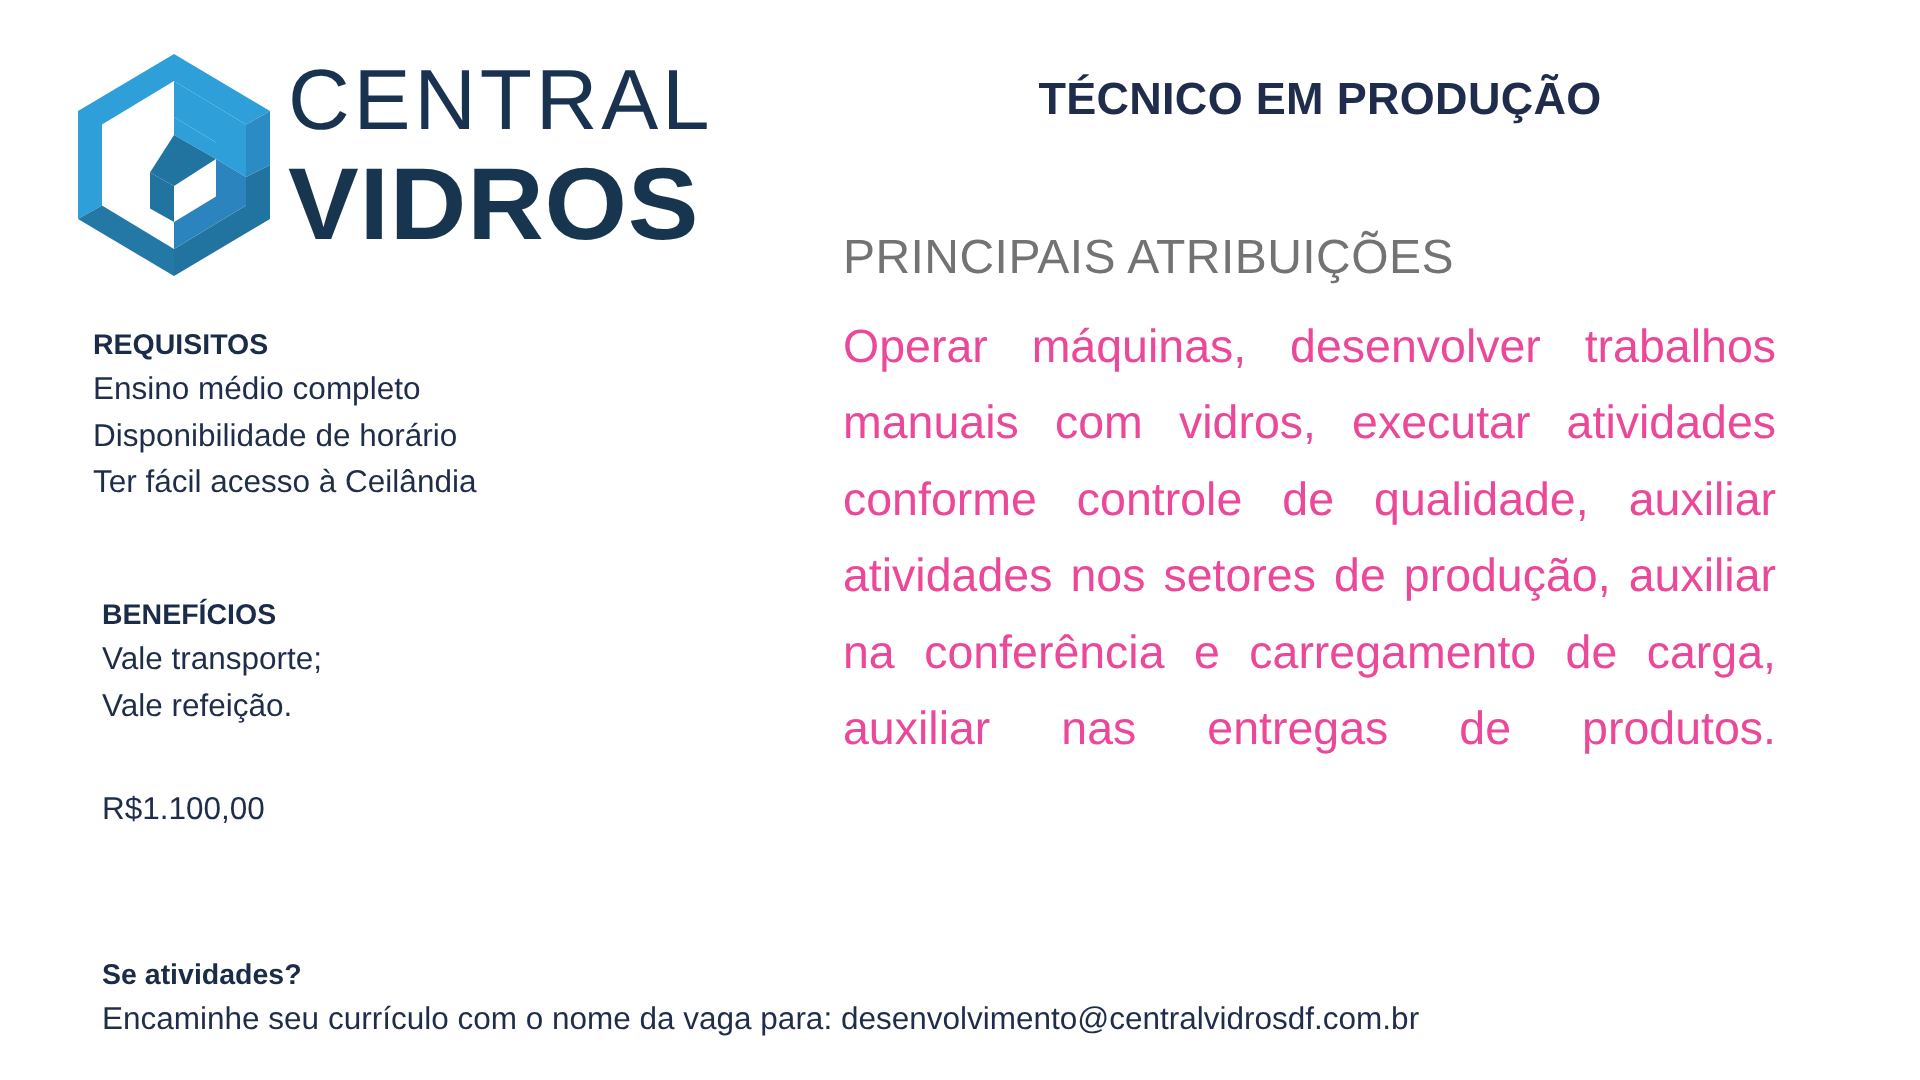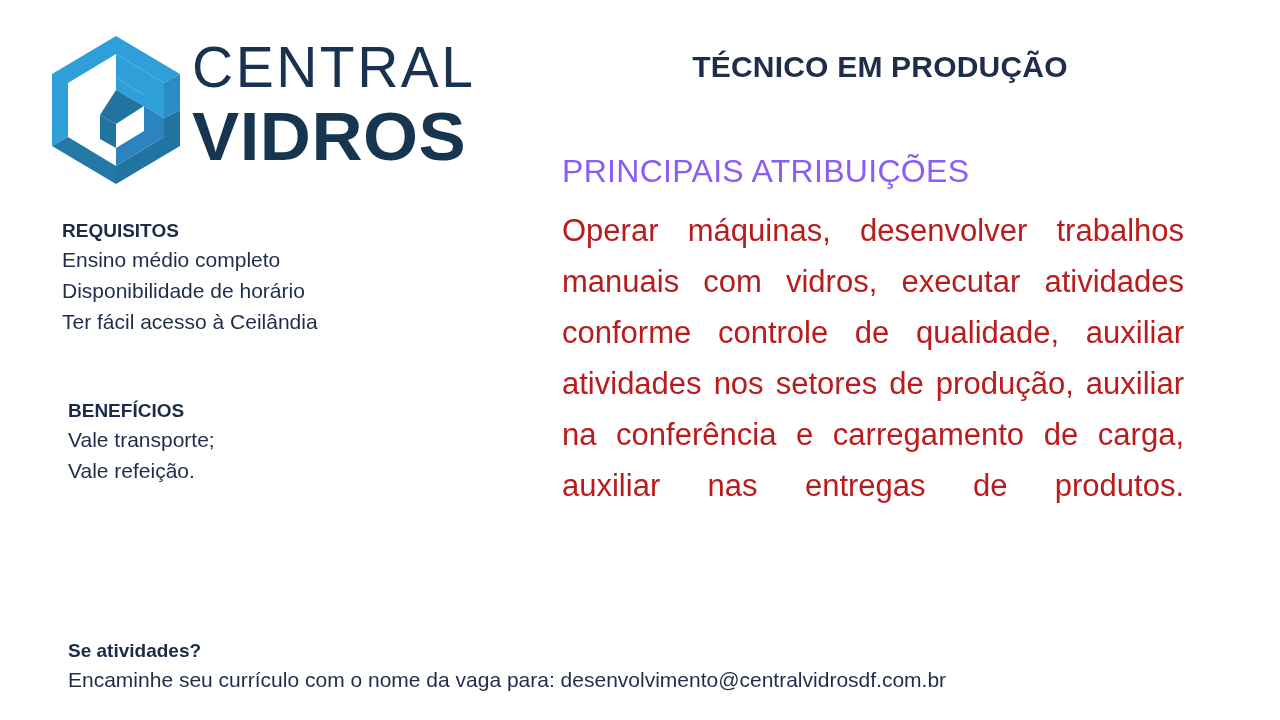--- a/index.html
+++ b/index.html
@@ -137,33 +137,33 @@
     white-space: nowrap;
   }
   .section-head {
     position: absolute;
     left: 22px;
     top: 153px;
     font-family: "Liberation Sans", sans-serif;
     font-size: 32px;
     font-weight: 400;
     letter-spacing: 0.3px;
-    color: #8b5cf6;
+    color: #737373;
     white-space: nowrap;
   }
   .body-para {
     position: absolute;
     left: 22px;
     top: 205px;
     width: 622px;
     font-family: "Liberation Sans", sans-serif;
     font-size: 31px;
     font-weight: 400;
     line-height: 51px;
-    color: #b91c1c;
+    color: #ec4899;
     text-align: justify;
     text-justify: inter-word;
     hyphens: none;
   }
   .body-para::after {
     content: "";
     display: inline-block;
     width: 100%;
   }
 </style>
@@ -212,20 +212,21 @@
     </div>
 
     <div class="sec" id="sec-requisitos">
       <div class="sec-title">REQUISITOS</div>
       <div class="sec-line">Ensino médio completo</div>
       <div class="sec-line">Disponibilidade de horário</div>
       <div class="sec-line">Ter fácil acesso à Ceilândia</div>
     </div>
 
     <div class="sec" id="sec-salario">
+      <div class="sec-line">R$1.100,00</div>
     </div>
 
     <div class="sec" id="sec-contato">
       <div class="sec-title">Se atividades?</div>
       <div class="contact-line">Encaminhe seu currículo com o nome da vaga para: desenvolvimento@centralvidrosdf.com.br</div>
     </div>
 
   </div>
 
   <div class="right-col">

